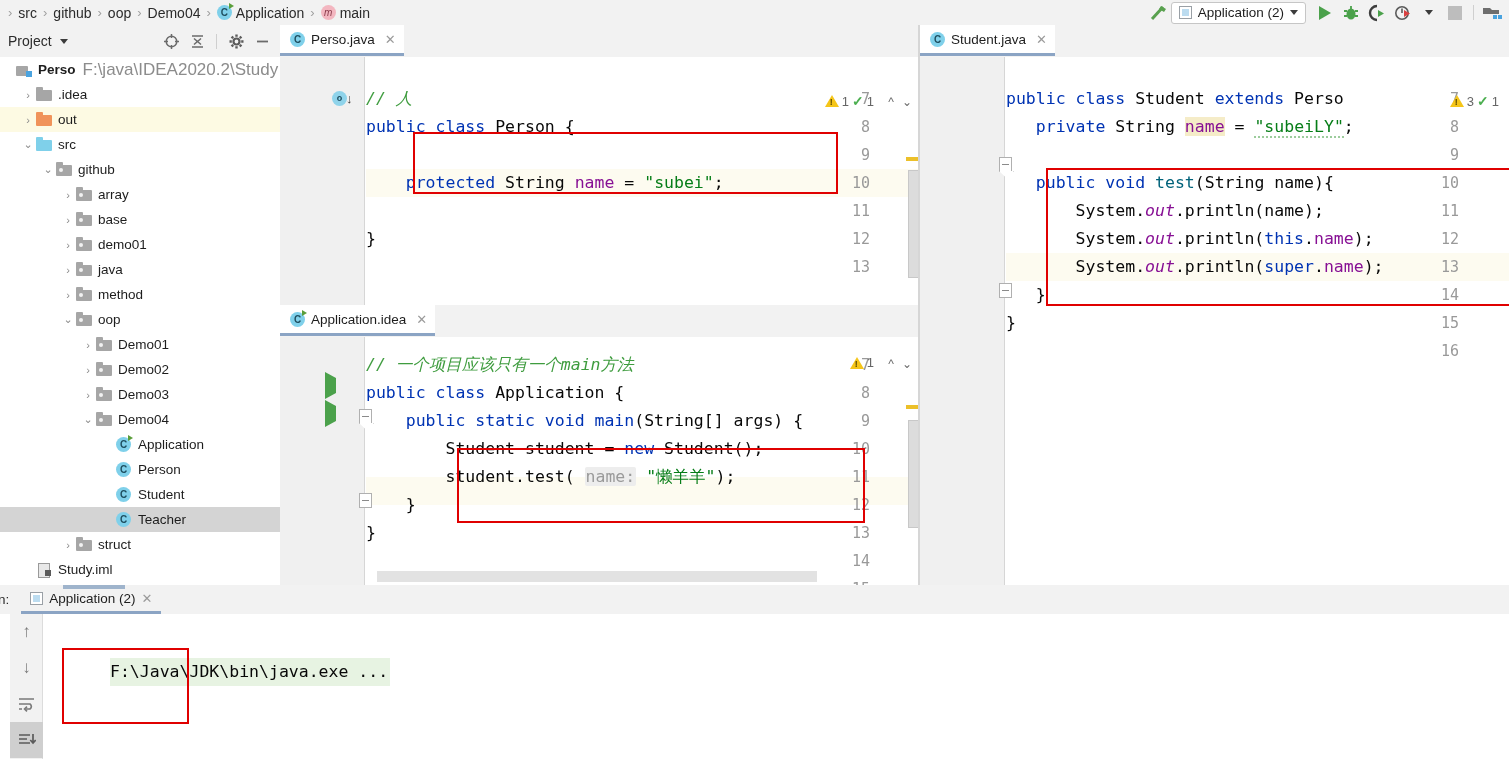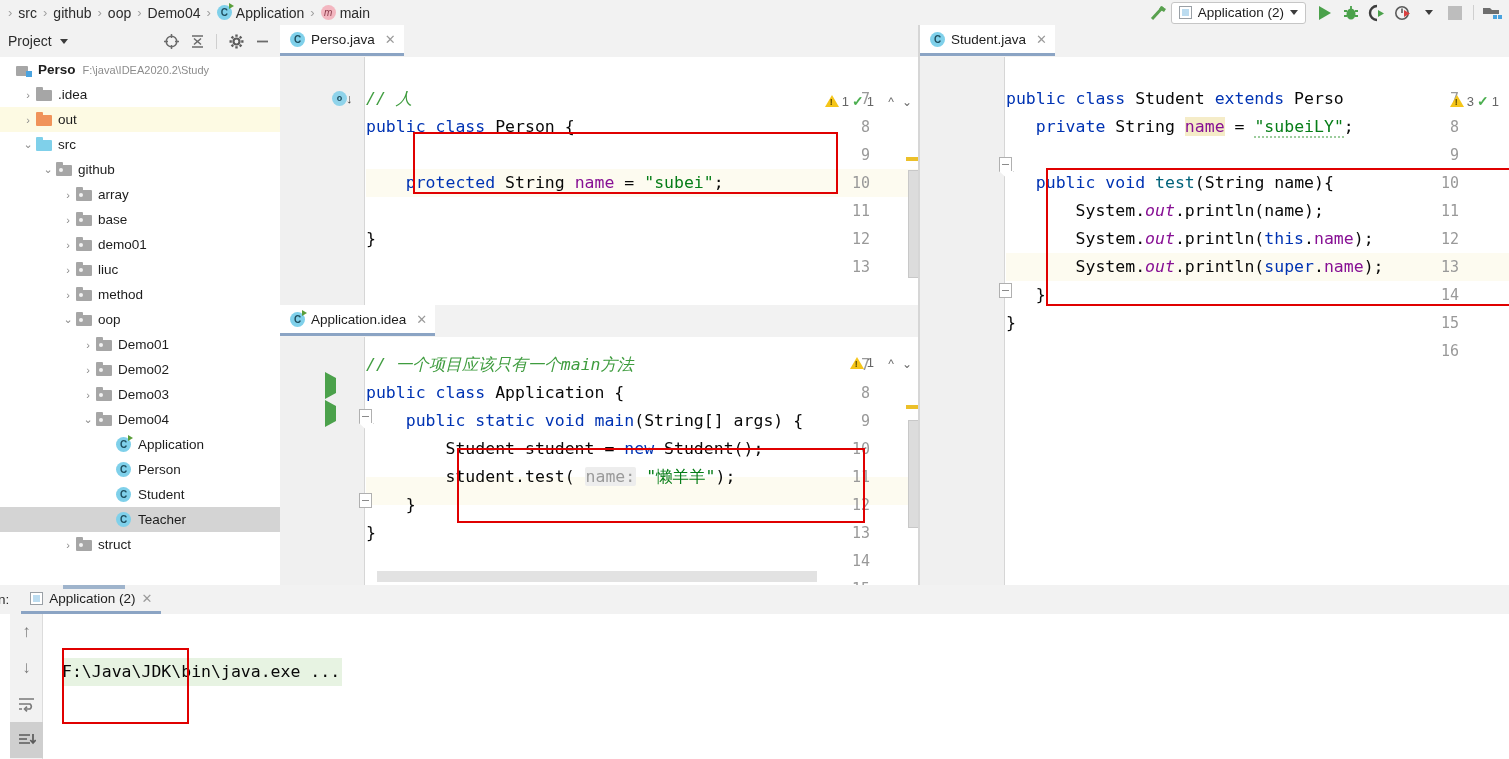--- a/index.html
+++ b/index.html
@@ -69,21 +69,21 @@
   .tree {
     position: absolute; left: 0; top: 57px; width: 280px; height: 528px;
     background: #fff; overflow: hidden; font-size: 13.5px;
   }
   .trow { display: flex; align-items: center; height: 25px; white-space: nowrap; padding-right: 4px; }
   .trow.sel-out { background: #fdfae3; }
   .trow.sel-gray { background: #d4d4d4; }
   .arrow { width: 16px; text-align: center; color: #8c8c8c; font-size: 11px; flex: 0 0 16px; }
   .arrow.none { color: transparent; }
   .tlabel { color: #1d1d1d; }
-  .tpath { color: #8c8c8c; font-size: 11px; margin-left: 7px; text-align: right; }
+  .tpath { color: #8c8c8c; font-size: 17px; margin-left: 7px; text-align: right; }
   .bold { font-weight: bold; }
 
   .fldr { width: 16px; height: 13px; position: relative; flex: 0 0 16px; margin-right: 6px; }
   .fldr i {
     position: absolute; left: 0; bottom: 0; width: 16px; height: 11px; border-radius: 1px; display: block;
   }
   .fldr i::before {
     content: ""; position: absolute; left: 0; top: -3px; width: 7px; height: 4px; border-radius: 1px 1px 0 0;
     background: inherit;
   }
@@ -174,21 +174,21 @@
   }
   .run-tab .x { color:#9a9a9a; font-size:13px; }
   .consolewrap { position:absolute; left:0; top:614px; width:1509px; height:145px; background:#fff; }
   .console-side { position:absolute; left:10px; top:0; width:33px; bottom:0; background:#f2f2f2; border-right:1px solid #dcdcdc;}
   .cs-btn{ width:33px;height:36px;display:flex;align-items:center;justify-content:center;color:#7a7a7a;font-size:17px; }
   .cs-btn.on{ background:#cfcfcf; }
   .console-text {
     position:absolute; left:62px; top:6px; right:10px;
     font-family:"DejaVu Sans Mono", monospace; font-size:16.5px; color:#080808; white-space:pre;
   }
-  .cl { height:28px; line-height:28px; }
+  .cl { height:28px; line-height:28px;padding-left:48px; }
   .cmdline { background:#e7f3e2; display:inline-block; padding-right:2px; }
   .lbar { position:absolute; left:0; top:614px; width:10px; bottom:0; background:#f2f2f2; }
 
   .scroll-top-mark { position:absolute; left:63px; top:585px; width:62px; height:4px; background:#9fb4cc; }
 </style>
 </head>
 <body>
 
 <div id="app">
 
@@ -374,21 +374,21 @@
           <i></i>
         </span>
         <span class="tlabel">demo01</span>
       </div>
       <div class="trow">
         <span style="width:60px;flex:0 0 60px"></span>
         <span class="arrow">›</span>
         <span class="fldr pkg">
           <i></i>
         </span>
-        <span class="tlabel">liuc</span>
+        <span class="tlabel">java</span>
       </div>
       <div class="trow">
         <span style="width:60px;flex:0 0 60px"></span>
         <span class="arrow">›</span>
         <span class="fldr pkg">
           <i></i>
         </span>
         <span class="tlabel">method</span>
       </div>
       <div class="trow">
@@ -463,20 +463,26 @@
         </span>
         <span class="tlabel">Teacher</span>
       </div>
       <div class="trow">
         <span style="width:60px;flex:0 0 60px"></span>
         <span class="arrow">›</span>
         <span class="fldr pkg">
           <i></i>
         </span>
         <span class="tlabel">struct</span>
+      </div>
+      <div class="trow">
+        <span style="width:20px;flex:0 0 20px"></span>
+        <span class="arrow none">›</span>
+        <span class="iml-ico"></span>
+        <span class="tlabel">Study.iml</span>
       </div>
     </div>
 
   <div class="editor-pane" style="left:280px;top:25px;width:640px;height:280px;">
     <div class="tabstrip-bg" style="position:absolute;left:0;top:0;width:640px;height:32px;">
       <div class="etab active" style="position:absolute;left:0;top:0;">
         <span class="cls-badge">C</span>
         <span>Perso.java</span>
         <span class="x">✕</span>
       </div>

